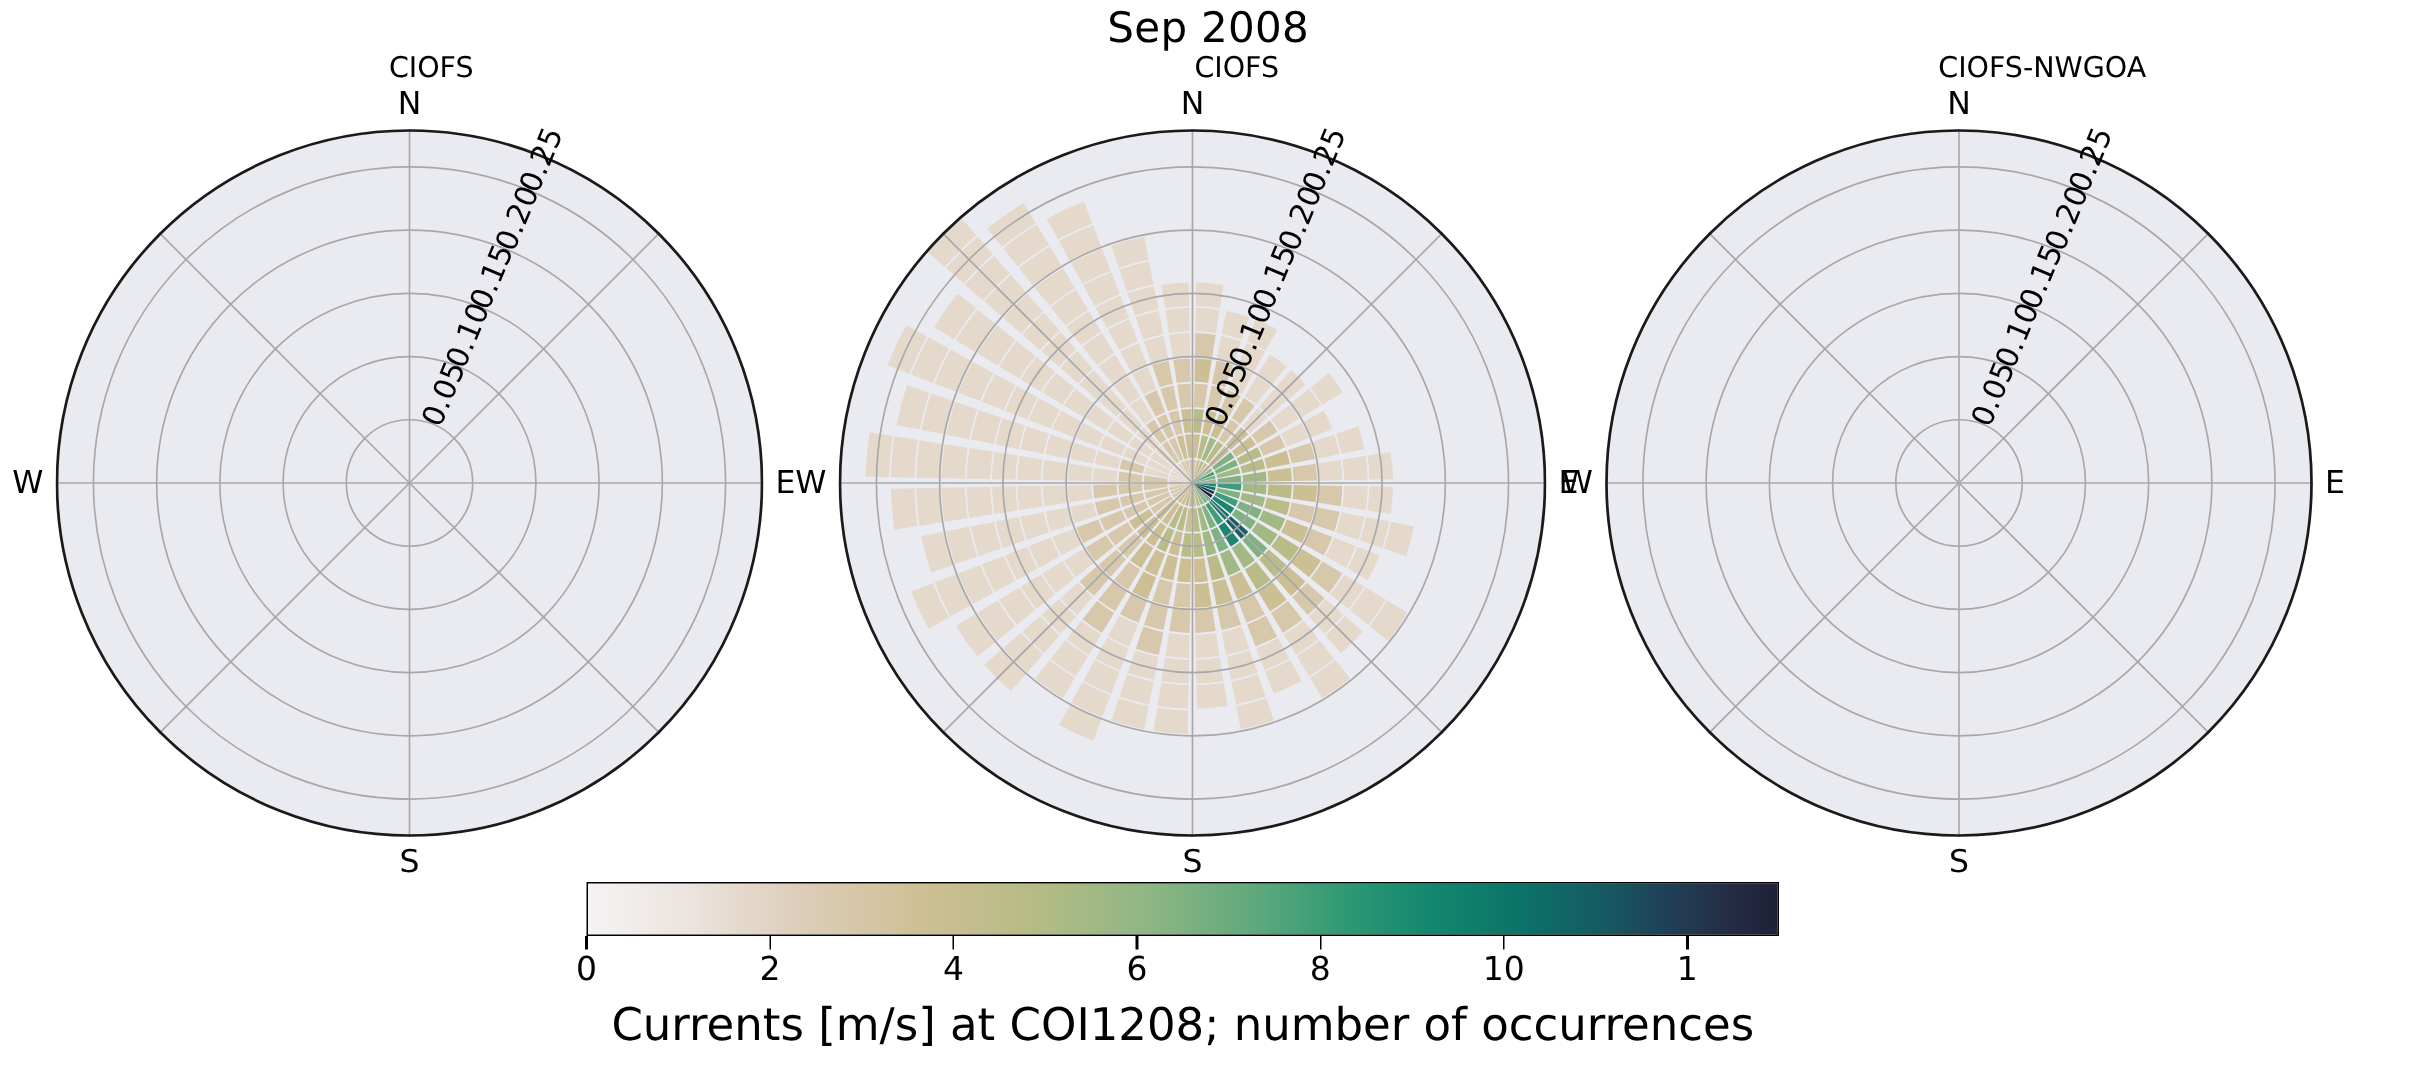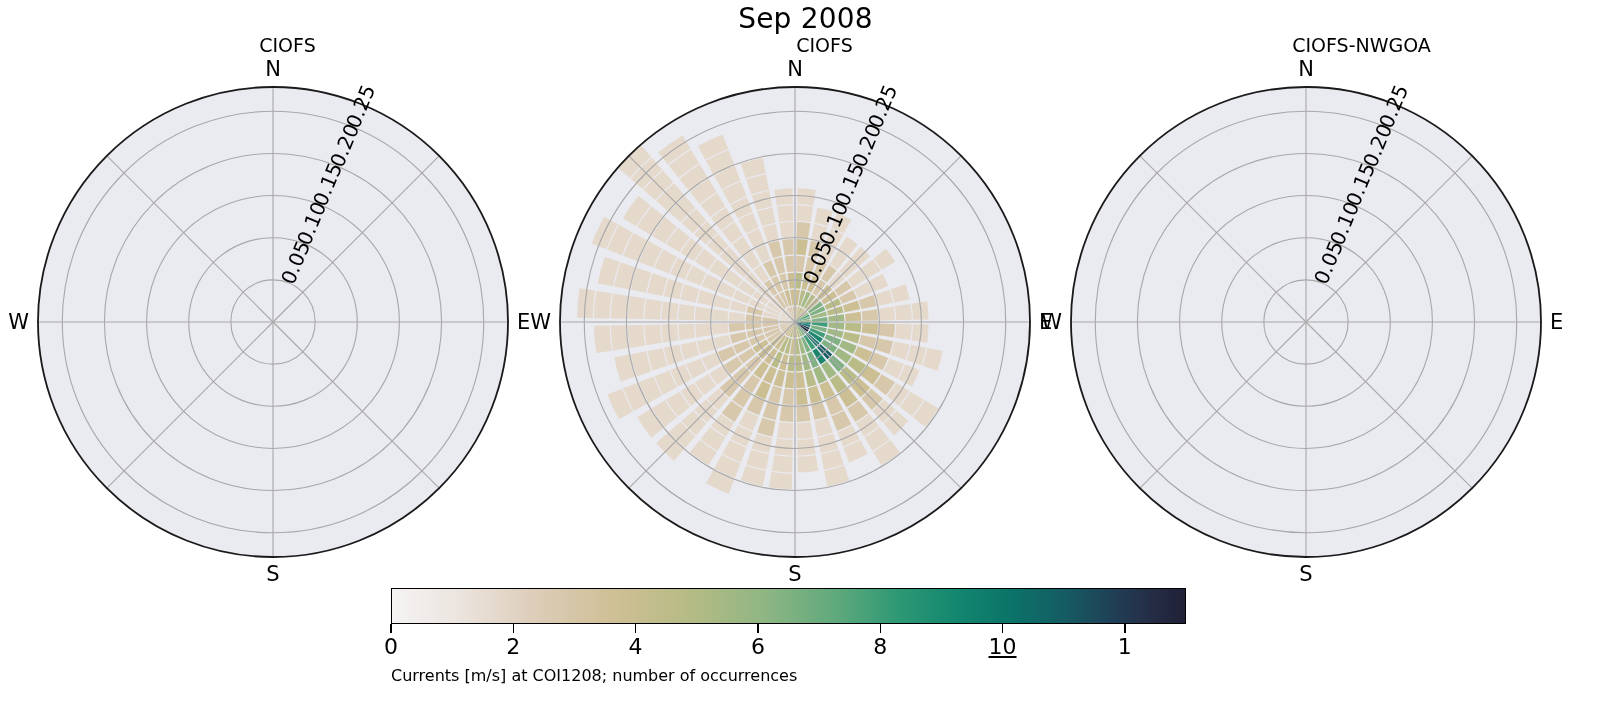--- a/index.html
+++ b/index.html
@@ -62,22 +62,22 @@
       #1f2137 100%);
   }
   .cbar-tick{
     position:absolute;width:1.4px;background:#000;top:36px;height:9px;
   }
   .cbar-ticklabel{
     position:absolute;font-size:22px;line-height:22px;top:48px;
     transform:translateX(-50%);white-space:nowrap;
   }
   .cbar-label{
-    position:absolute;top:78px;width:795px;
-    font-size:16px;white-space:nowrap;
+    position:absolute;top:78px;width:795px;text-align:center;
+    font-size:30px;white-space:nowrap;
   }
 </style>
 </head>
 <body>
 
 <div class="fig">
 
   <div class="suptitle">Sep 2008</div>
 
   <div class="panel" id="panel-0" style="left:0px;width:537px;height:600px;">
@@ -99,21 +99,21 @@
         <div class="cbar-ticklabel" style="left: 0px;">0</div>
         <div class="cbar-tick" style="left: 121.608px;"></div>
         <div class="cbar-ticklabel" style="left: 122.308px;">2</div>
         <div class="cbar-tick" style="left: 243.915px;"></div>
         <div class="cbar-ticklabel" style="left: 244.615px;">4</div>
         <div class="cbar-tick" style="left: 366.223px;"></div>
         <div class="cbar-ticklabel" style="left: 366.923px;">6</div>
         <div class="cbar-tick" style="left: 488.531px;"></div>
         <div class="cbar-ticklabel" style="left: 489.231px;">8</div>
         <div class="cbar-tick" style="left: 610.838px;"></div>
-        <div class="cbar-ticklabel" style="left: 611.538px; text-decoration: underline;">10</div>
+        <div class="cbar-ticklabel" style="left: 611.538px;">10</div>
         <div class="cbar-tick" style="left: 733.146px;"></div>
         <div class="cbar-ticklabel" style="left: 733.846px;">1</div>
       </div>
     <div class="cbar-label">Currents [m/s] at COI1208; number of occurrences</div>
   </div>
 
 <div class="polar-wrap" style="left: 37px; top: 86px; width: 472px; height: 472px;">
       <div class="polar" style="width: 472px; height: 472px;"></div>
       <svg class="polar-svg" width="472" height="472">
         <circle cx="236" cy="236" r="42.142857142857146" fill="none" stroke="#a8a8a8" stroke-width="1.1"></circle>

